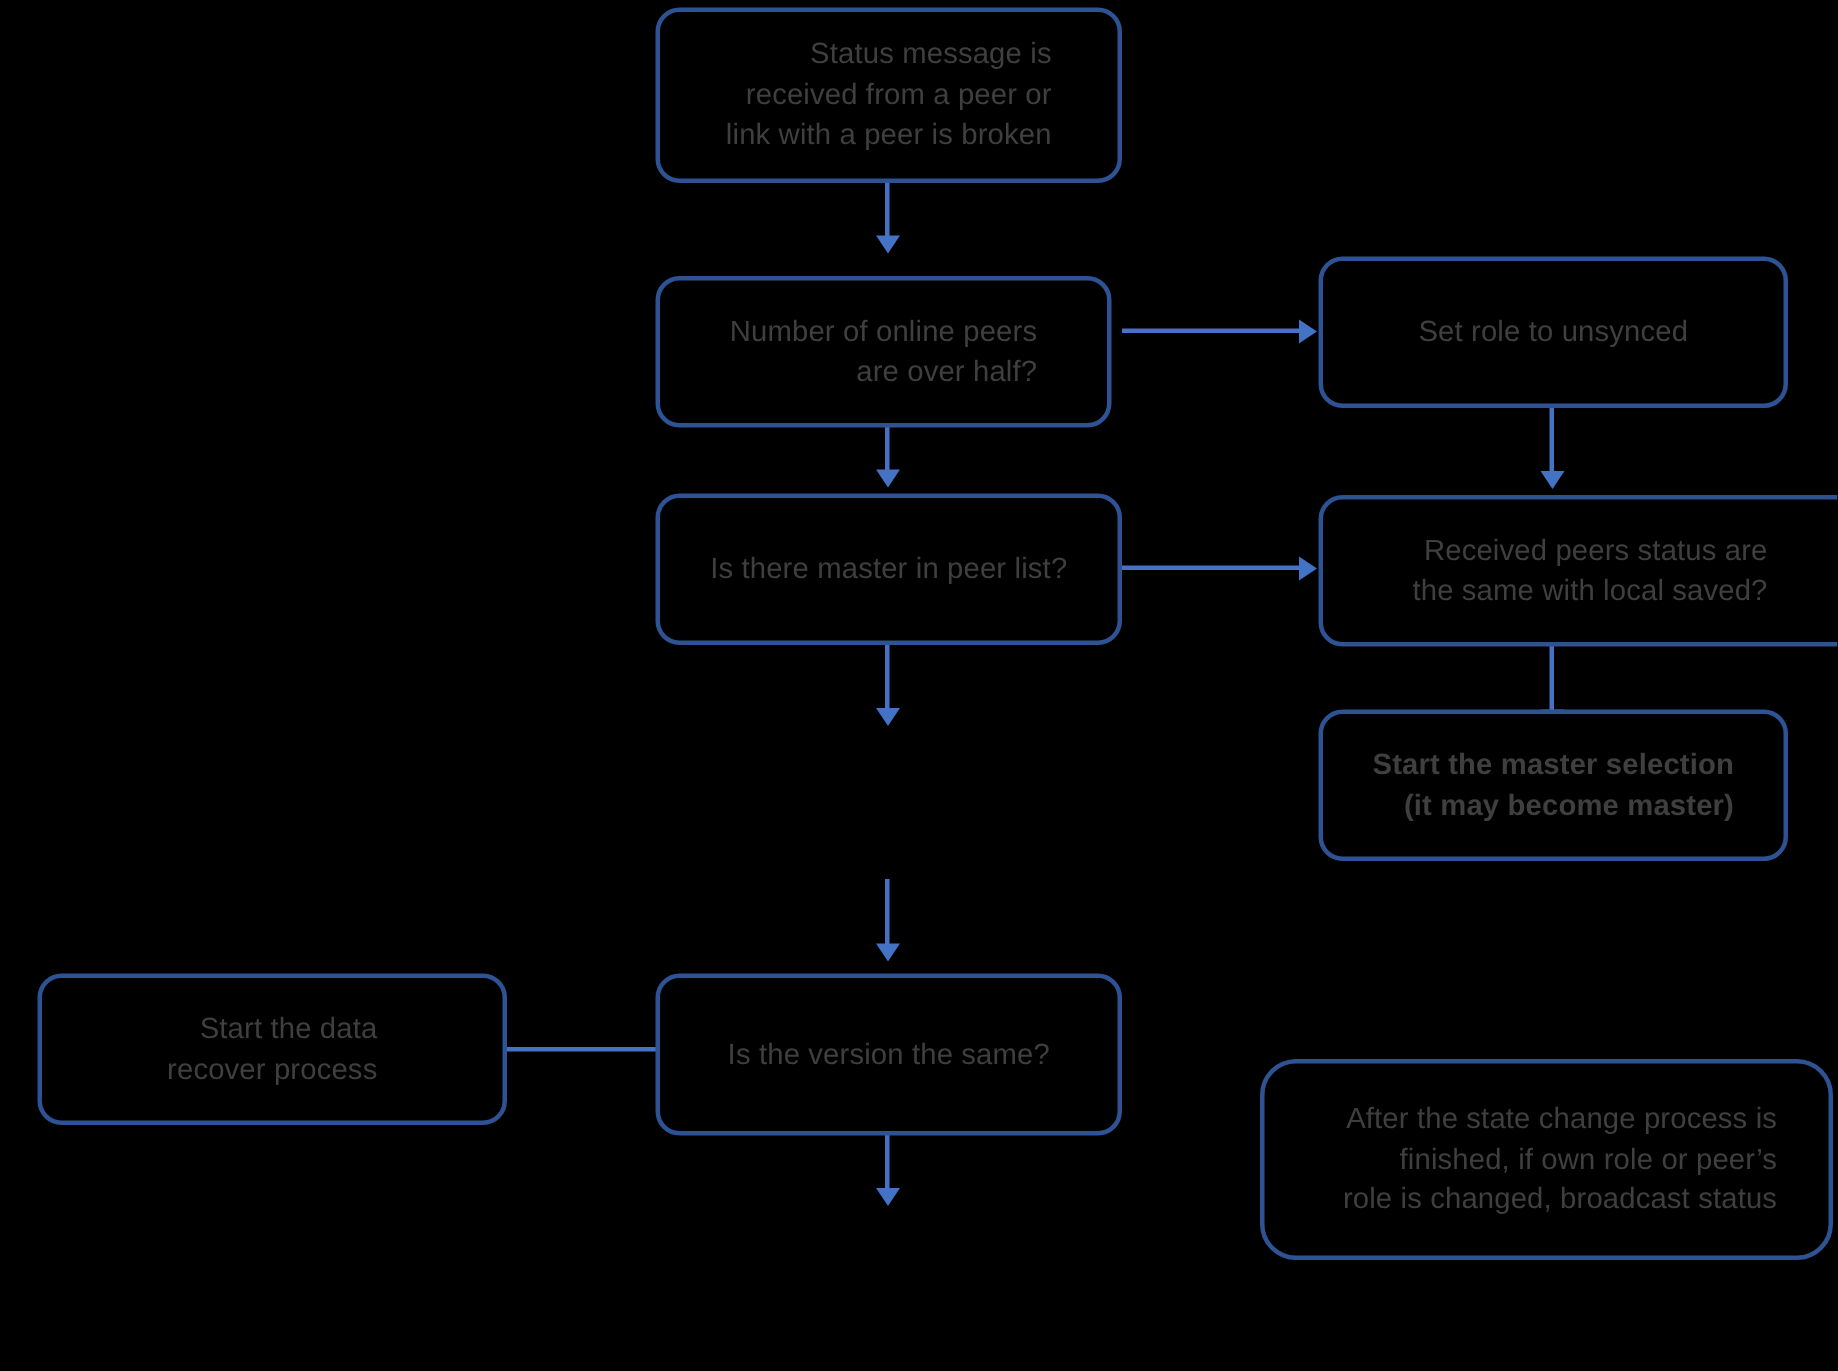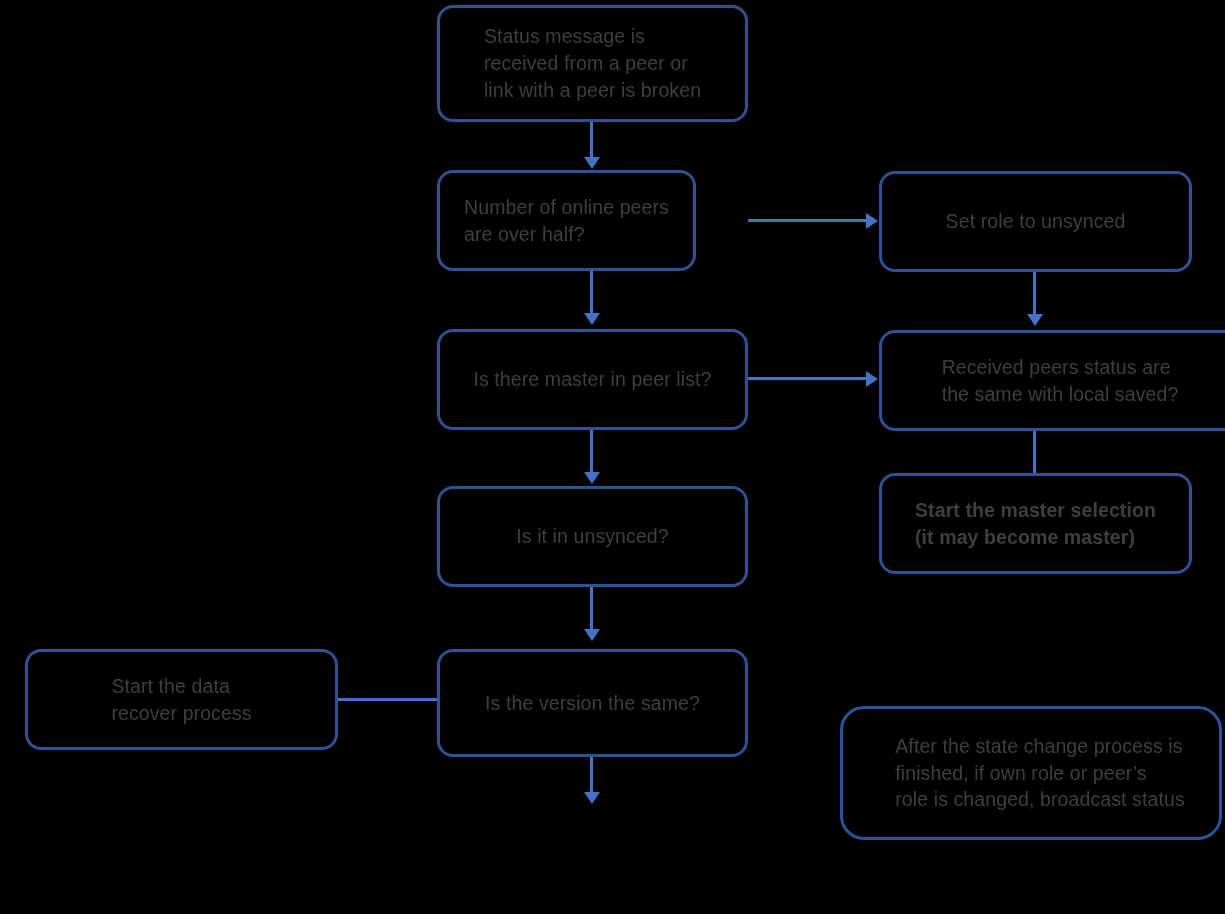--- a/index.html
+++ b/index.html
@@ -17,21 +17,21 @@
   }
   .node {
     position: absolute;
     box-sizing: border-box;
     border: 3px solid #2e5395;
     border-radius: 16px;
     background: #000000;
     display: flex;
     align-items: center;
     justify-content: center;
-    text-align: left;
+    text-align: right;
     color: #3f3f3f;
     font-size: 19.5px;
     line-height: 1.38;
     letter-spacing: 0.1px;
     padding: 4px 14px;
     white-space: pre-line;
   }
   .node.note {
     border-radius: 24px;
   }
@@ -94,31 +94,30 @@
   <div class="conn h" style="left:325px; top:698px; width:113px;"></div>
   <div class="arrowhead left" style="left:313px; top:691.5px;"></div>
 
   <div class="conn v" style="left:590px; top:749px; height:46px;"></div>
   <div class="arrowhead down" style="left:583.5px; top:792px;"></div>
 
   <div class="node" style="left:437px; top:5px; width:311px; height:117px;">Status message is
 received from a peer or
 link with a peer is broken</div>
 
-  <div class="node" style="left:437px; top:170px; width:259px; height:101px;">Number of online peers
+  <div class="node" style="left:437px; top:184px; width:304px; height:101px;">Number of online peers
 are over half?</div>
 
   <div class="node" style="left:437px; top:329px; width:311px; height:101px;">Is there master in peer list?</div>
 
   <div class="node" style="left:879px; top:171px; width:313px; height:101px;">Set role to unsynced</div>
 
   <div class="node" style="left:879px; top:330px; width:362px; height:101px;">Received peers status are
 the same with local saved?</div>
 
-  <div class="node" style="left:437px; top:486px; width:311px; height:101px;">Is it in unsynced?</div>
 
   <div class="node" style="left:879px; top:473px; width:313px; height:101px;font-weight:bold;">Start the master selection
 (it may become master)</div>
 
   <div class="node" style="left:437px; top:649px; width:311px; height:108px;">Is the version the same?</div>
 
   <div class="node" style="left:2px; top:649px; width:313px; height:101px;margin-left:23px;">Start the data
 recover process</div>
 
 

